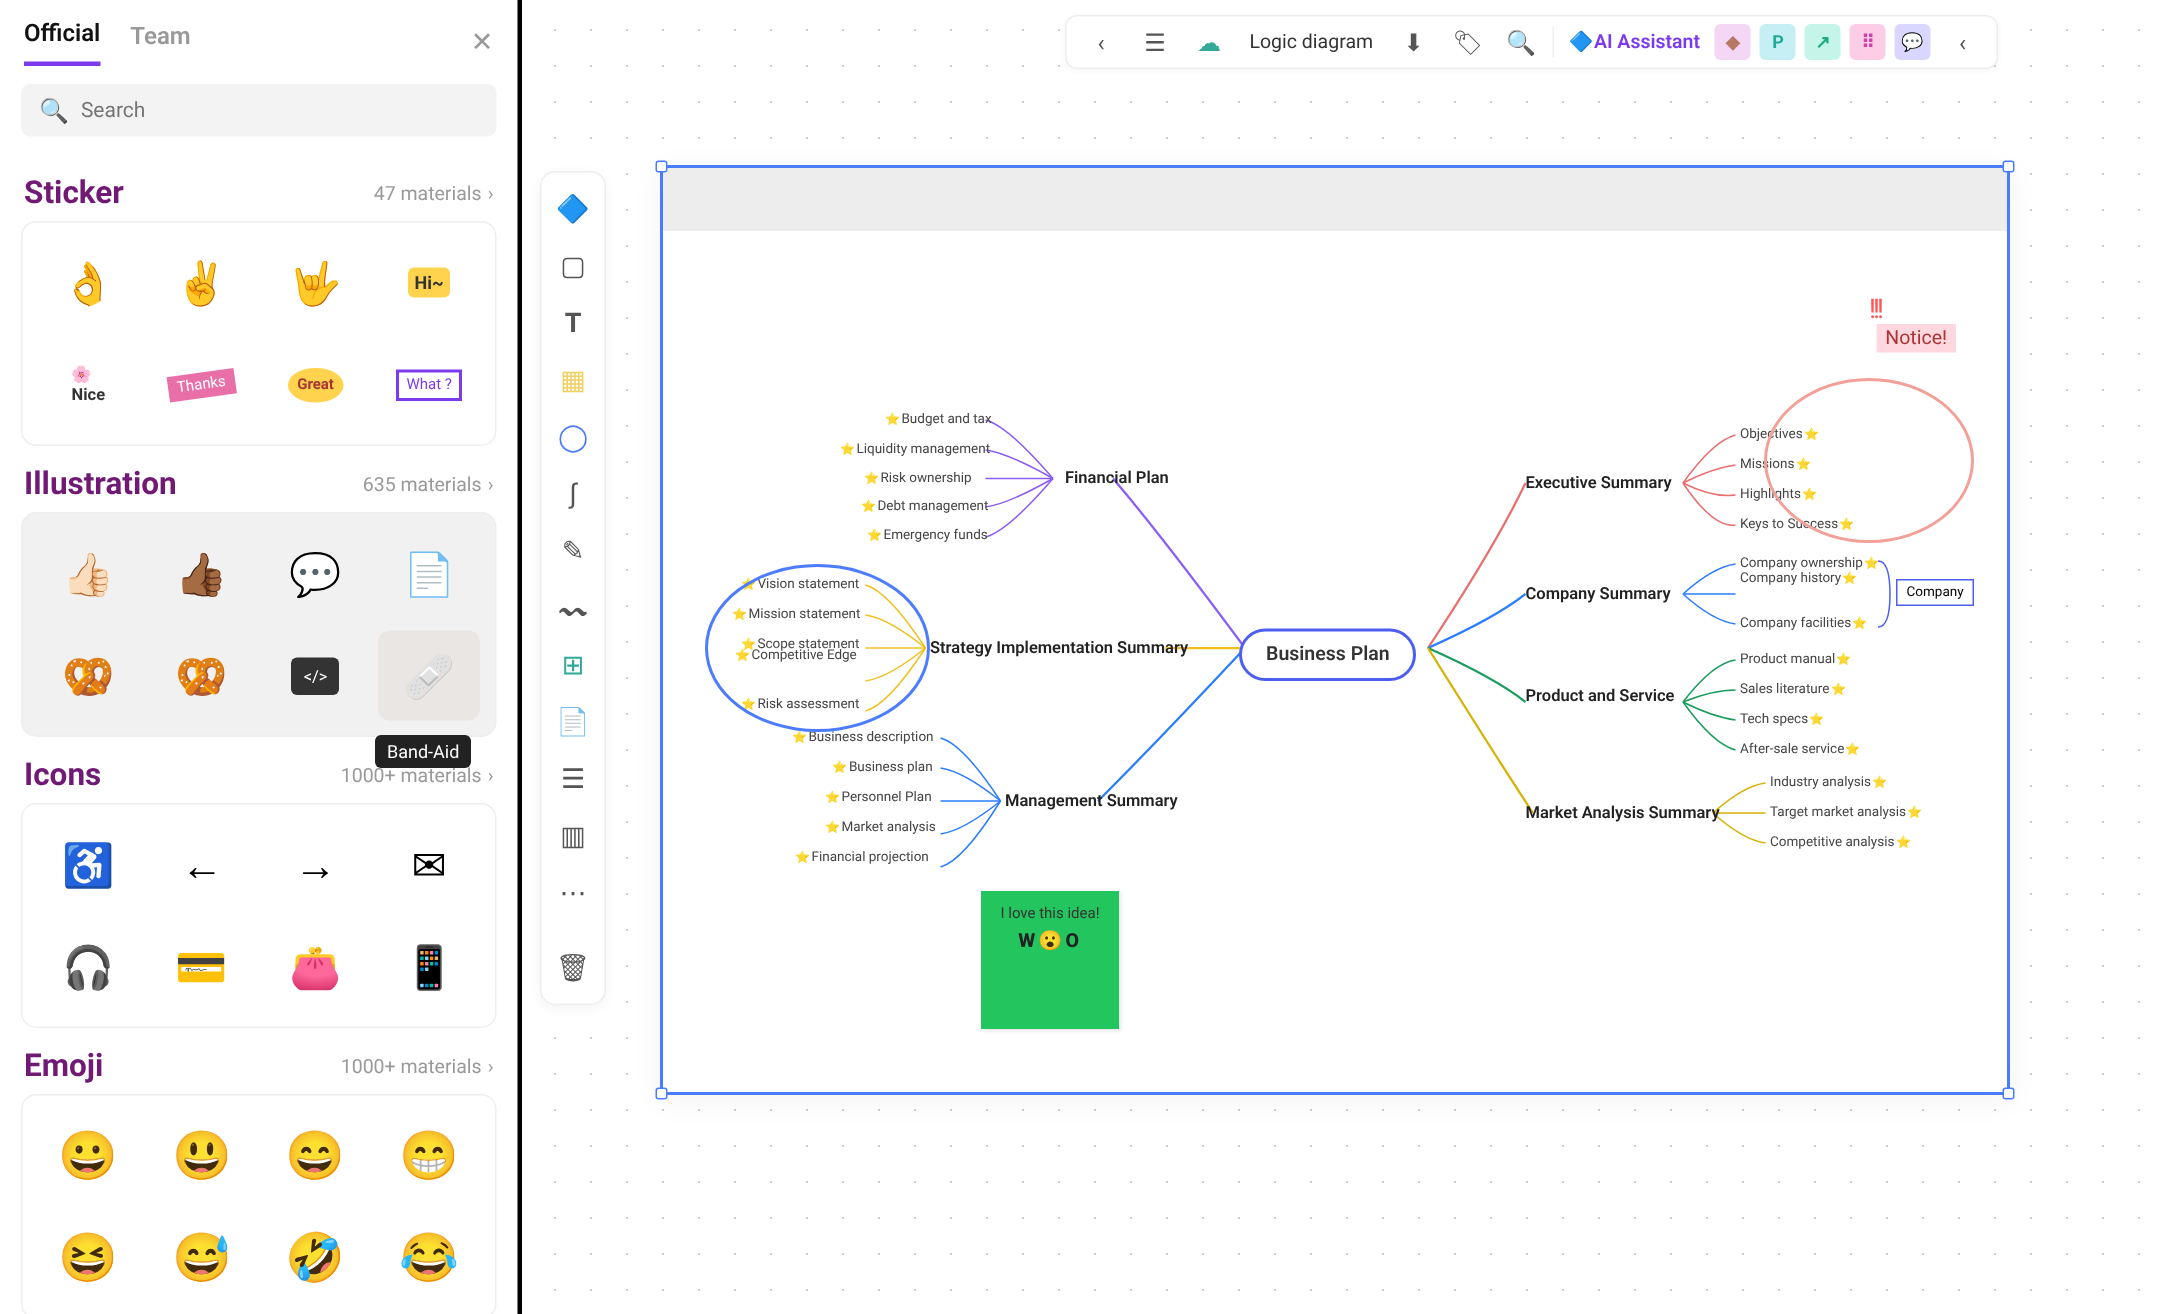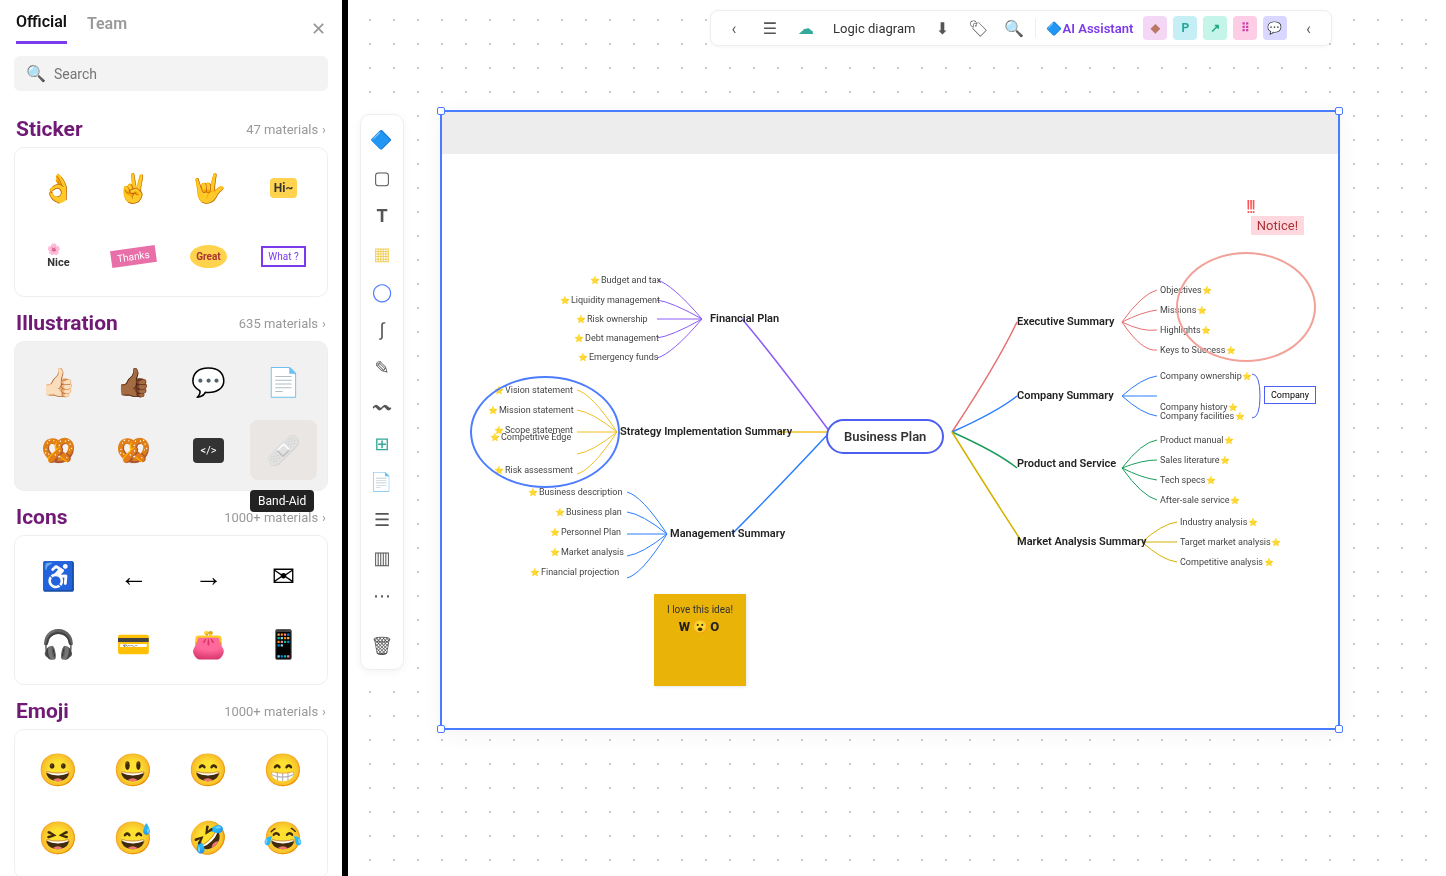--- a/index.html
+++ b/index.html
@@ -1,17 +1,17 @@
 <!DOCTYPE html>
 <html><head>
 <meta charset="utf-8">
 <style>
 *{box-sizing:border-box;margin:0;padding:0;font-family:-apple-system,BlinkMacSystemFont,"Segoe UI",Roboto,sans-serif}
 body{background:#fff;width:1446px;height:876px;overflow:hidden;display:flex}
-.sidebar{width:348px;height:100%;border-right:6px solid #000000;display:flex;flex-direction:column;position:relative}
+.sidebar{width:348px;height:100%;border-right:3px solid #000000;display:flex;flex-direction:column;position:relative}
 .tabs{display:flex;padding:12px 16px 0;gap:20px;align-items:center}
 .tab{font-size:16px;font-weight:600;color:#999;padding-bottom:10px;cursor:pointer}
 .tab.active{color:#111;border-bottom:3px solid #7c3aed}
 .close-icon{margin-left:auto;color:#999;font-size:18px;cursor:pointer}
 .search-box{margin:12px 14px;display:flex;align-items:center;background:#f3f3f3;border-radius:6px;padding:8px 12px;gap:8px}
 .search-box input{border:none;background:transparent;outline:none;font-size:14px;color:#737373;flex:1}
 .search-icon{color:#aaa}
 .panel-scroll{flex:1;overflow-y:auto;padding:0 14px}
 .section-header{display:flex;justify-content:space-between;align-items:center;margin:14px 2px 6px}
 .section-title{font-size:21px;font-weight:700;color:#701a75}
@@ -33,21 +33,21 @@
 .canvas-header{height:42px;background:#ededed}
 .handle{position:absolute;width:8px;height:8px;background:#fff;border:1.5px solid #4a7cff;border-radius:2px}
 .handle.tl{left:-5px;top:-5px}.handle.tr{right:-5px;top:-5px}
 .handle.bl{left:-5px;bottom:-5px}.handle.br{right:-5px;bottom:-5px}
 .mindmap{position:absolute;inset:42px 0 0 0}
 .center-node{position:absolute;left:384px;top:265px;background:#fff;border:2px solid #4d5ff0;color:#333;font-weight:600;font-size:13px;padding:8px 16px;border-radius:18px}
 .branch-label{position:absolute;font-size:11px;font-weight:600;color:#222}
 .leaf{position:absolute;font-size:9px;color:#444;white-space:nowrap}
 .leaf.l::before{content:"⭐";font-size:8px;margin-right:1px}
 .leaf.r::after{content:"⭐";font-size:8px;margin-left:1px}
-.sticky{position:absolute;left:212px;top:440px;width:92px;height:92px;background:#eab308;font-size:10px;text-align:center;padding:10px 6px;color:#333;box-shadow:1px 1px 3px rgba(0,0,0,.1)}
+.sticky{position:absolute;left:212px;top:440px;width:92px;height:92px;background:#22c55e;font-size:10px;text-align:center;padding:10px 6px;color:#333;box-shadow:1px 1px 3px rgba(0,0,0,.1)}
 .sticky .w{font-weight:800;letter-spacing:2px;margin-top:4px;color:#222;font-size:13px}
 .notice{position:absolute;right:34px;top:62px;background:#ffd8df;color:#a33;font-size:13px;padding:2px 6px}
 .notice-icon{position:absolute;right:84px;top:42px;color:#f55;font-size:18px;letter-spacing:-2px}
 svg.lines{position:absolute;inset:0;width:100%;height:100%;pointer-events:none}
 .scribble{position:absolute;border:2px solid;border-radius:50%;pointer-events:none}
 .stk{display:flex;align-items:center;justify-content:center}
 .emoji-big{font-size:32px}
 </style>
 </head>
 <body>
@@ -253,21 +253,21 @@
       <div class="leaf l" style="left:108px;top:373px">Personnel Plan</div>
       <div class="leaf l" style="left:108px;top:393px">Market analysis</div>
       <div class="leaf l" style="left:88px;top:413px">Financial  projection</div>
 
       <div class="leaf r" style="left:718px;top:131px">Objectives</div>
       <div class="leaf r" style="left:718px;top:151px">Missions</div>
       <div class="leaf r" style="left:718px;top:171px">Highlights</div>
       <div class="leaf r" style="left:718px;top:191px">Keys to Success</div>
 
       <div class="leaf r" style="left:718px;top:217px">Company ownership</div>
-      <div class="leaf r" style="left:718px;top:248px">Company history</div>
+      <div class="leaf r" style="left:718px;top:227px">Company history</div>
       <div class="leaf r" style="left:718px;top:257px">Company facilities</div>
 
       <div class="leaf r" style="left:718px;top:281px">Product manual</div>
       <div class="leaf r" style="left:718px;top:301px">Sales literature</div>
       <div class="leaf r" style="left:718px;top:321px">Tech specs</div>
       <div class="leaf r" style="left:718px;top:341px">After-sale service</div>
 
       <div class="leaf r" style="left:738px;top:363px">Industry analysis</div>
       <div class="leaf r" style="left:738px;top:383px">Target market analysis</div>
       <div class="leaf r" style="left:738px;top:403px">Competitive analysis</div>

